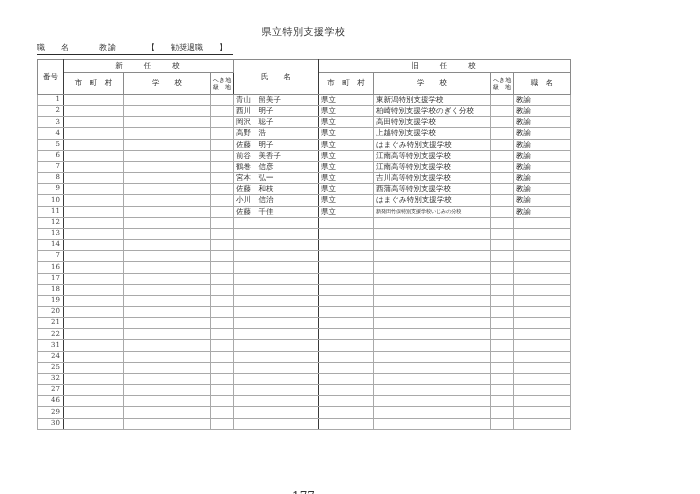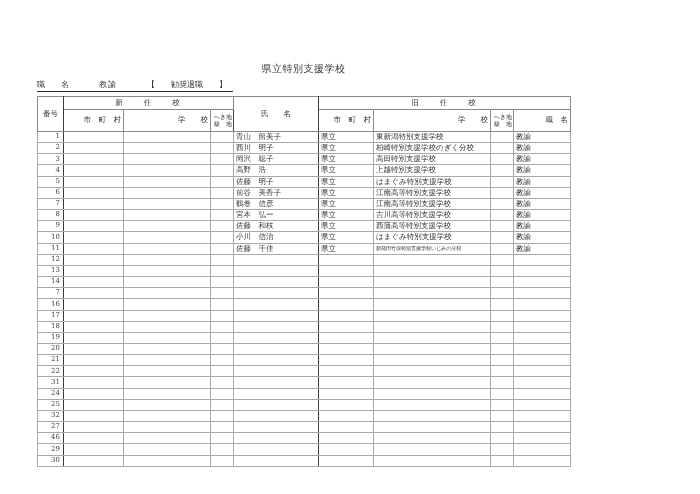--- a/index.html
+++ b/index.html
@@ -1,21 +1,21 @@
 <!DOCTYPE html>
 <html><head>
 <meta charset="utf-8">
 <style>
   html,body{margin:0;padding:0;}
   body{
     width:700px;height:494px;background:#ffffff;position:relative;
     font-family:"DejaVu Serif","Liberation Serif",serif;color:#222;
     -webkit-font-smoothing:antialiased;
   }
-  .page{position:absolute;inset:0;margin-top:37px;}
+  .page{position:absolute;inset:0;}
   .title{
     position:absolute;top:25px;left:37px;width:533px;text-align:center;
     font-size:10px;letter-spacing:.5px;color:#333;
   }
   .jobline{
     position:absolute;top:43px;left:37px;width:196px;height:12px;
     border-bottom:1.5px solid #2c2c2c;font-size:8px;color:#333;
     display:flex;align-items:flex-end;padding-bottom:1px;box-sizing:border-box;
   }
   .jobline .job-label{letter-spacing:4px;}
@@ -26,21 +26,21 @@
     border-collapse:collapse;table-layout:fixed;
     border:1.5px solid #333;
   }
   .roster th,.roster td{
     border:0.6px solid #a9a9a9;
     font-weight:normal;font-size:7.5px;color:#333;
     padding:0 2px;overflow:hidden;white-space:nowrap;
     vertical-align:middle;box-sizing:border-box;line-height:1.1;
   }
   .roster thead tr.h1 th{height:13px;}
-  .roster thead tr.h2 th{height:22px;text-align:right;}
+  .roster thead tr.h2 th{height:22px;}
   .roster thead{border-bottom:1.2px solid #333;}
   .roster thead th{text-align:center;border-color:#8a8a8a;}
   .roster tbody tr{height:11.17px;}
   .roster td.num{text-align:right;padding-right:3px;font-size:7px;color:#444;}
   .roster .thickL{border-left:1.2px solid #3a3a3a;}
   .roster .thickR{border-right:1.2px solid #3a3a3a;}
   .roster th.remote{font-size:6px;line-height:6.5px;padding:0 1px;letter-spacing:0;}
   .roster td.small{font-size:5.2px;letter-spacing:-0.2px;}
   .groupname{letter-spacing:2px;}
   .pagenum{

